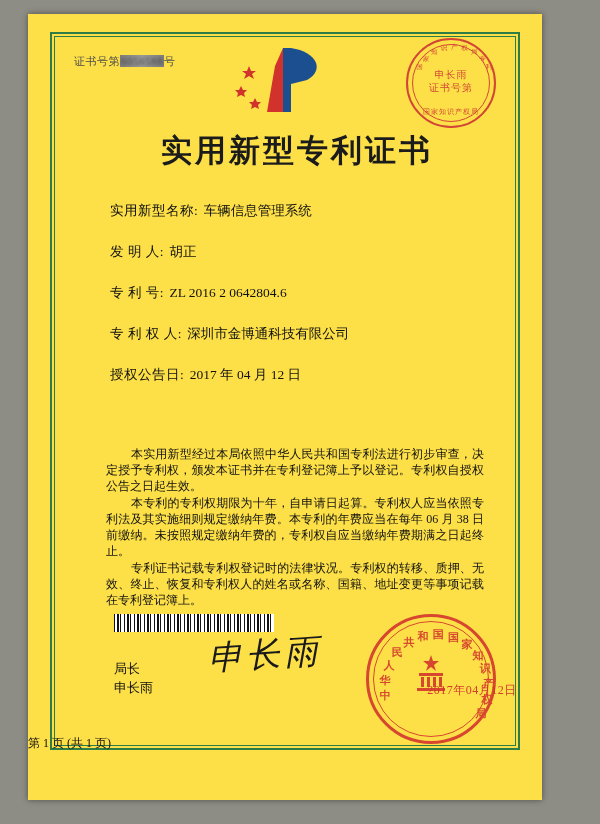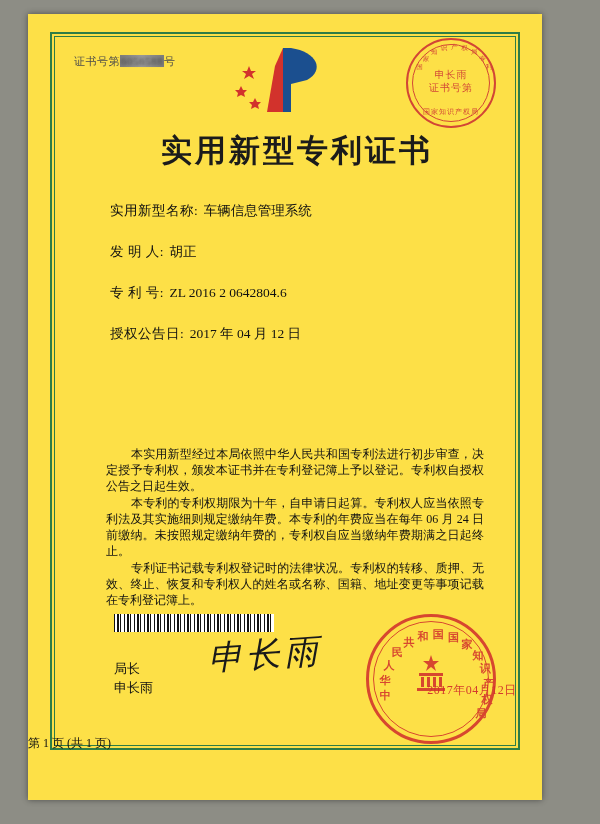--- a/index.html
+++ b/index.html
@@ -313,28 +313,32 @@
     </div>
     <div class="field-row">
       <span class="field-label">发 明 人:</span>
       <span class="field-value">胡正</span>
     </div>
     <div class="field-row">
       <span class="field-label">专 利 号:</span>
       <span class="field-value">ZL 2016 2 0642804.6</span>
     </div>
     <div class="field-row">
+      <span class="field-label">专 利 权 人:</span>
+      <span class="field-value">深圳市金博通科技有限公司</span>
+    </div>
+    <div class="field-row">
       <span class="field-label">授权公告日:</span>
       <span class="field-value">2017 年 04 月 12 日</span>
     </div>
   </div>
 
   <div class="body-text">
     <p>本实用新型经过本局依照中华人民共和国专利法进行初步审查，决定授予专利权，颁发本证书并在专利登记簿上予以登记。专利权自授权公告之日起生效。</p>
-    <p>本专利的专利权期限为十年，自申请日起算。专利权人应当依照专利法及其实施细则规定缴纳年费。本专利的年费应当在每年 06 月 24 日前缴纳。未按照规定缴纳年费的，专利权自应当缴纳年费期满之日起终止。</p>
+    <p>本专利的专利权期限为十年，自申请日起算。专利权人应当依照专利法及其实施细则规定缴纳年费。本专利的年费应当在每年 06 月 38 日前缴纳。未按照规定缴纳年费的，专利权自应当缴纳年费期满之日起终止。</p>
     <p>专利证书记载专利权登记时的法律状况。专利权的转移、质押、无效、终止、恢复和专利权人的姓名或名称、国籍、地址变更等事项记载在专利登记簿上。</p>
   </div>
 
   <div class="barcode"></div>
 
   <div class="signer">
     <div>局长</div>
     <div>申长雨</div>
   </div>
 

